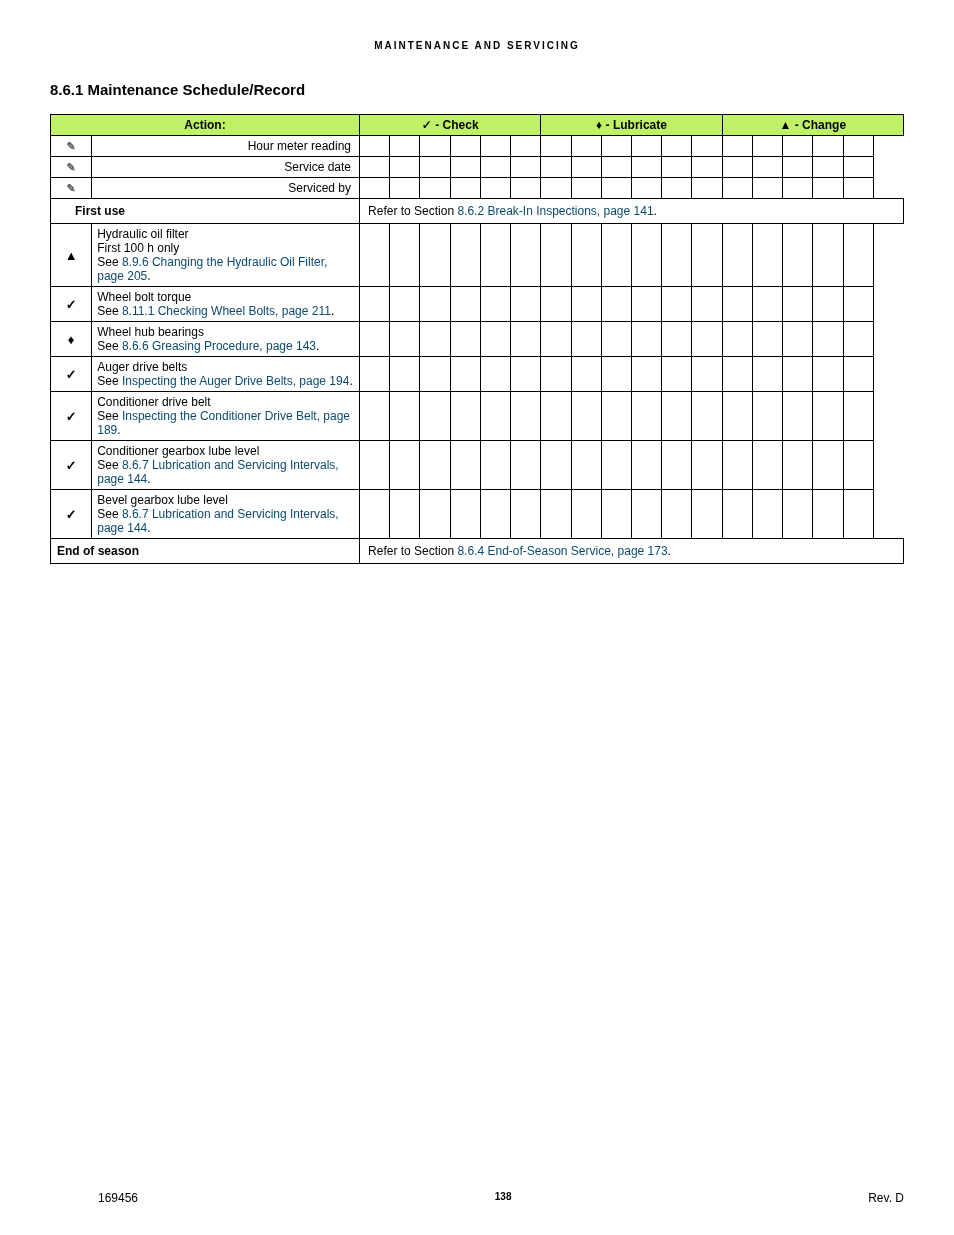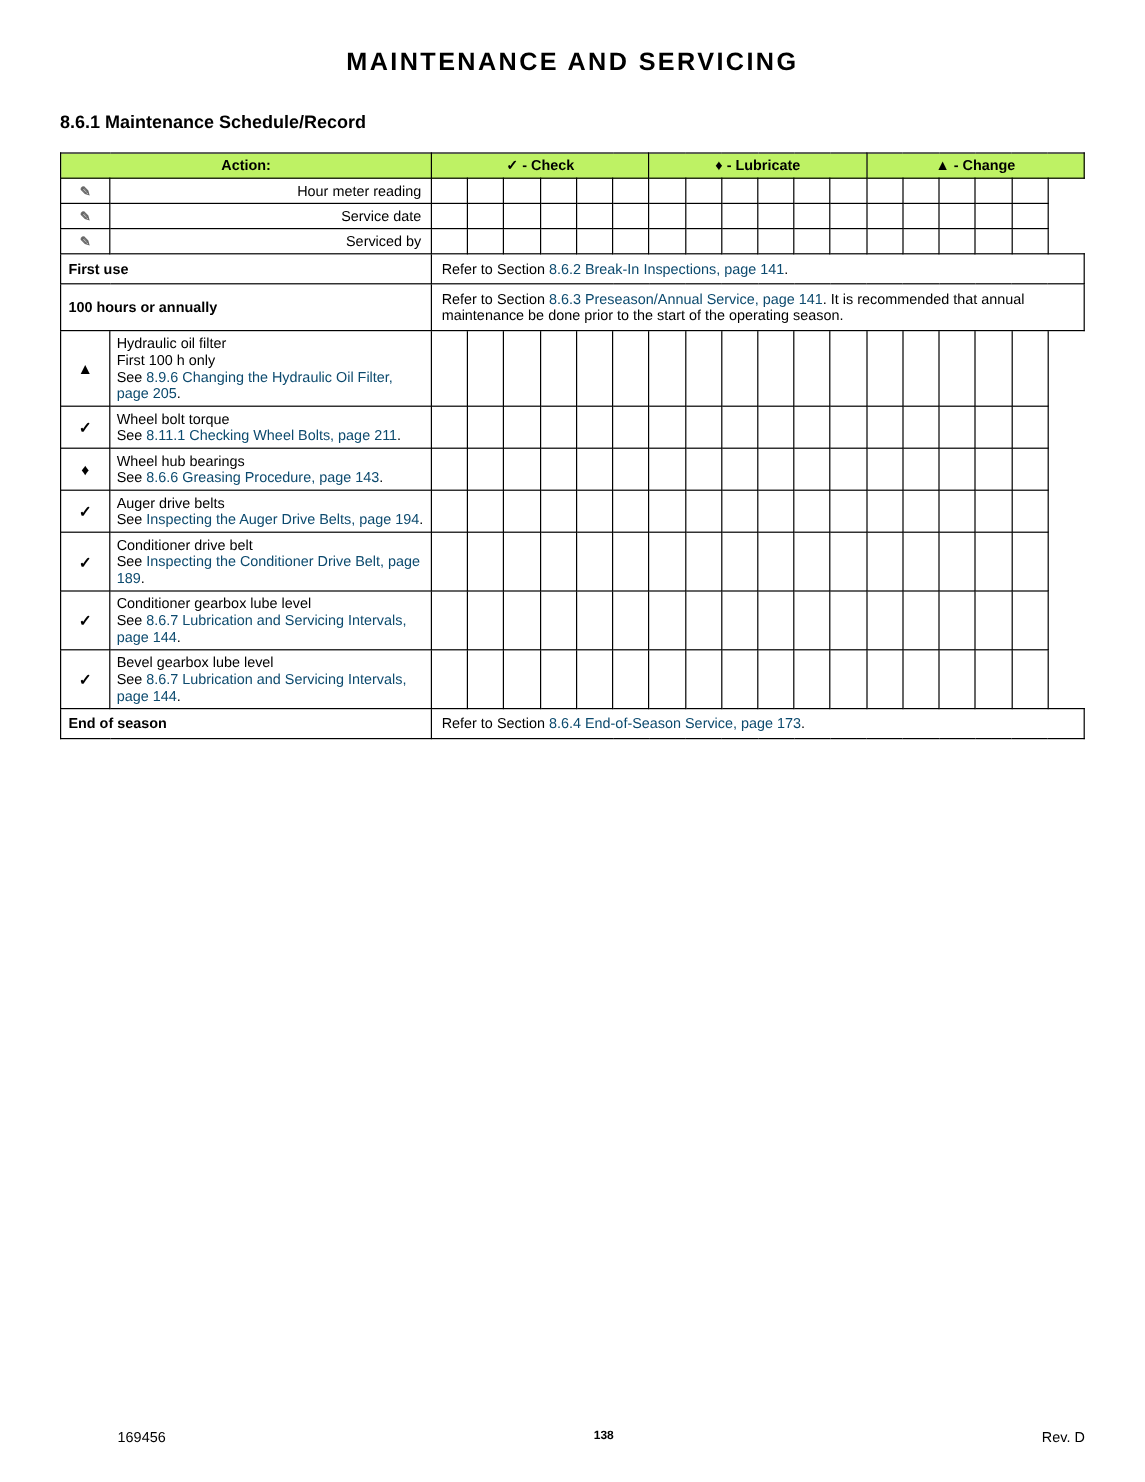--- a/index.html
+++ b/index.html
@@ -8,21 +8,21 @@
       font-size: 13px;
       background: #fff;
       color: #000;
       width: 954px;
       min-height: 1235px;
       padding: 40px 50px;
     }
     .page-title {
       text-align: center;
       font-weight: bold;
-      font-size: 21px;
+      font-size: 10px;
       letter-spacing: 2px;
       margin-bottom: 30px;
     }
     .section-title {
       font-weight: bold;
       font-size: 15px;
       margin-bottom: 16px;
     }
     table.main-table {
       width: 100%;
@@ -184,32 +184,26 @@
       <td class="small-col"></td>
       <td class="small-col"></td>
       <td class="small-col"></td>
       <td class="small-col"></td>
       <td class="small-col"></td>
       <td class="small-col"></td>
       <td class="small-col"></td>
     </tr>
 
     <tr>
-      <td colspan="2" style="font-weight:bold; padding: 5px 6px;">First use</td>
+      <td colspan="2" style="font-weight:bold; padding: 5px 24px;">First use</td>
       <td colspan="18" style="padding: 5px 8px;">
         Refer to Section <a class="blue-link" href="#">8.6.2 Break-In Inspections, page 141</a>.
       </td>
     </tr>
 
-    <tr>
-      <td colspan="2" style="font-weight:bold; padding: 5px 6px;">100 hours or annually</td>
-      <td colspan="18" style="padding: 5px 8px;">
-        Refer to Section <a class="blue-link" href="#">8.6.3 Preseason/Annual Service, page 141</a>. It is recommended that annual maintenance be done prior to the start of the operating season.
-      </td>
-    </tr>
 
     <tr>
       <td class="icon-cell">▲</td>
       <td class="desc-cell">
         Hydraulic oil filter<br>
         First 100 h only<br>
         See <a class="blue-link" href="#">8.9.6 Changing the Hydraulic Oil Filter, page 205</a>.
       </td>
       <td class="small-col"></td>
       <td class="small-col"></td>

